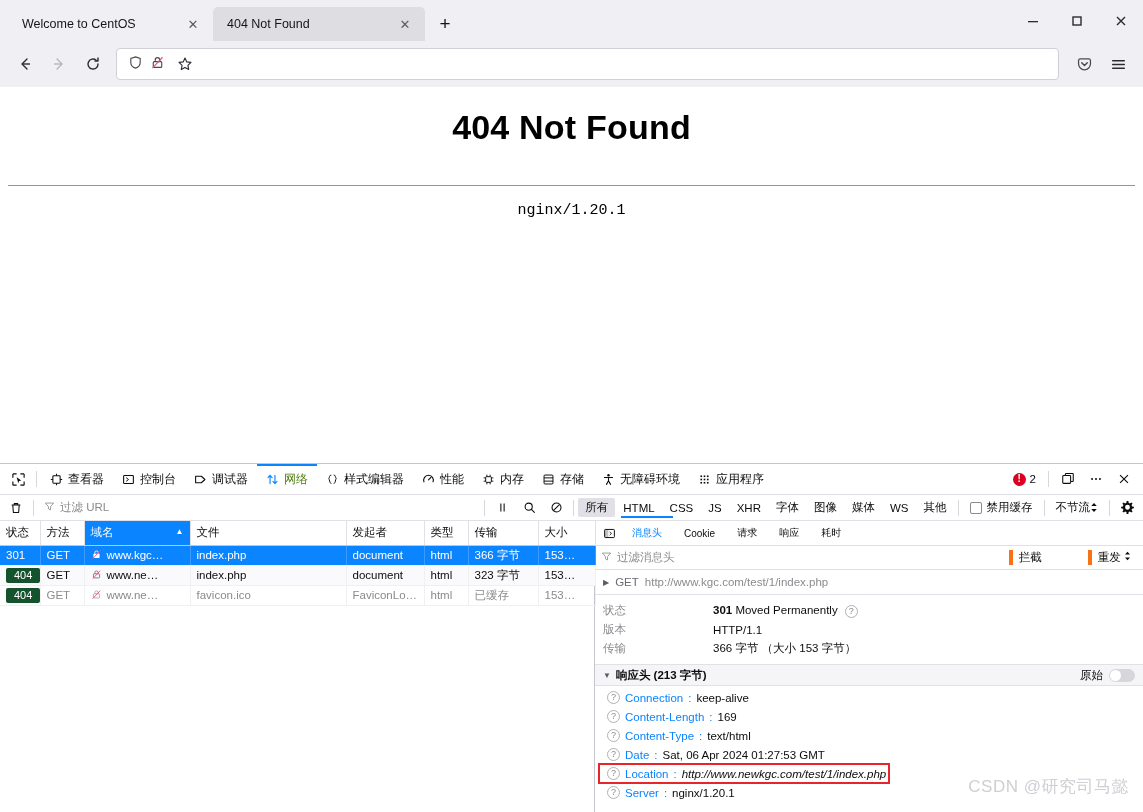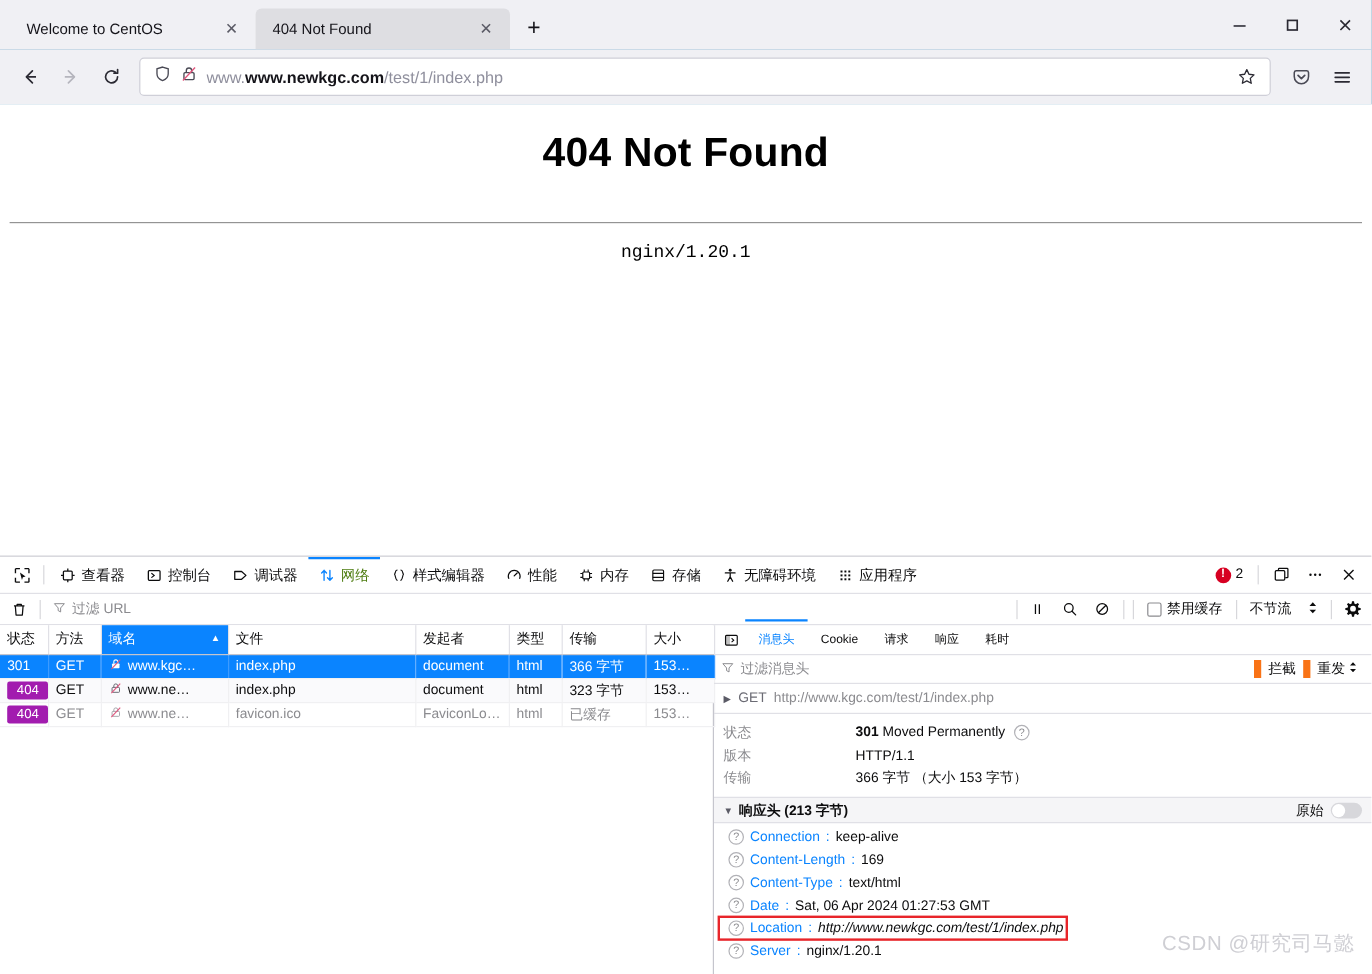--- a/index.html
+++ b/index.html
@@ -156,21 +156,21 @@
   .chip.active { background: #e0e0e6; }
   .cache-box {
     display: flex; align-items: center; gap: 5px;
     padding: 0 7px; font-size: 11.5px; white-space: nowrap;
   }
   .cb {
     width: 12px; height: 12px; border: 1px solid #8b8b8f;
     border-radius: 2px; background: #fff; flex: none;
   }
   .throttle {
-    display: flex; align-items: flex-end; gap: 14px;
+    display: flex; align-items: flex-end; gap: 0;
     padding: 0 7px; font-size: 11.5px; white-space: nowrap;
   }
   .vsep { width: 1px; height: 16px; background: #d7d7db; margin: 0 3px; }
 
   
   .dt-body { flex: 1; display: flex; min-height: 0; }
   .net-list { width: 595px; display: flex; flex-direction: column;
     border-right: 1px solid #c5c5cd; min-width: 0; }
   .net-detail { flex: 1; display: flex; flex-direction: column; min-width: 0; }
 
@@ -186,21 +186,21 @@
   table.netgrid td {
     height: 20px; padding: 0 6px; font-size: 11.5px;
     border-right: 1px solid #f0f0f2; border-bottom: 1px solid #f0f0f2;
     white-space: nowrap; overflow: hidden; text-overflow: ellipsis;
     color: #0c0c0d;
   }
   tr.row-selected td { background: #0a84ff; color: #fff; border-right-color: #3d9bff; }
   tr.row-alt td { background: #fafafc; }
   tr.row-dim td { color: #8b8b8f; }
   .status-badge-404 {
-    display: inline-block; background: #a21caf; color: #fff;
+    display: inline-block; background: #14532d; color: #fff;
     border-radius: 2px; padding: 0 8px; font-size: 11px; line-height: 15px;
   }
   .domcell { display: flex; align-items: center; gap: 5px; overflow: hidden; }
   .nosec-ic { flex: none; }
   .link-init { color: #0a84ff; }
 
   
   .detail-tabs {
     height: 25px; display: flex; align-items: center;
     border-bottom: 1px solid #e0e0e6; padding-left: 2px;
@@ -216,21 +216,21 @@
   }
   .hdr-filter {
     height: 24px; display: flex; align-items: center;
     border-bottom: 1px solid #e0e0e6; padding: 0 6px;
     font-size: 11.5px; color: #8b8b8f; gap: 5px;
   }
   .hdr-filter-right {
     margin-left: auto; display: flex; align-items: center;
     color: #0c0c0d; gap: 0;
   }
-  .hf-btn { padding: 0 6px; border-left: 6px solid #f97316; }
+  .hf-btn { padding: 0 6px; border-left: 4px solid #f97316; margin-left: 40px; }
   .req-url {
     height: 25px; display: flex; align-items: center; gap: 6px;
     padding: 0 8px; border-bottom: 1px solid #e0e0e6;
     font-size: 11.5px;
   }
   .req-url .tri { color: #5b5b66; font-size: 8px; }
   .req-url .m { color: #6b6b74; }
   .req-url .u { color: #8b8b8f; }
   .kv-list { padding: 6px 0 0 0; }
   .kv {
@@ -341,21 +341,20 @@
             <path d="M8 2 L13 3.6 V8 C13 11 10.5 13.2 8 14 C5.5 13.2 3 11 3 8 V3.6 Z" fill="none" stroke="#4a4a55" stroke-width="1.2"></path>
           </svg>
       </span>
       <span>
         <svg width="15" height="15" viewBox="0 0 16 16">
           <rect x="3.5" y="7" width="9" height="6.2" rx="1" fill="none" stroke="#4a4a55" stroke-width="1.2"></rect>
           <path d="M5.6 7 V5.2 A2.4 2.4 0 0 1 10.4 5.2 V7" fill="none" stroke="#4a4a55" stroke-width="1.2"></path>
           <path d="M2.6 14 L13.4 2.4" stroke="#e0557c" stroke-width="1.2"></path>
         </svg>
       </span>
-      <span class="url-text">www.<b>www.newkgc.com</b><span class="path">/test/1/index.php</span></span>
       <span class="star-btn">
         <svg width="16" height="16" viewBox="0 0 16 16">
             <path d="M8 2 L9.8 5.9 L14 6.4 L10.9 9.3 L11.7 13.4 L8 11.4 L4.3 13.4 L5.1 9.3 L2 6.4 L6.2 5.9 Z" fill="none" stroke="#2b2a33" stroke-width="1.1" stroke-linejoin="round"></path>
           </svg>
       </span>
     </div>
 
     <div class="toolbar-right">
       <div class="navbtn">
         <svg width="17" height="17" viewBox="0 0 16 16">
@@ -547,20 +546,32 @@
         </svg>
     </div>
     <div class="dt-icobtn">
       <svg width="13" height="13" viewBox="0 0 16 16">
           <circle cx="8" cy="8" r="5.5" fill="none" stroke="#0c0c0d" stroke-width="1.3"></circle>
           <path d="M4.1 11.9 L11.9 4.1" stroke="#0c0c0d" stroke-width="1.3"></path>
         </svg>
     </div>
     <div class="vsep"></div>
 
+    <div class="chip-row">
+      <div class="chip active">所有</div>
+      <div class="chip">HTML</div>
+      <div class="chip">CSS</div>
+      <div class="chip">JS</div>
+      <div class="chip">XHR</div>
+      <div class="chip">字体</div>
+      <div class="chip">图像</div>
+      <div class="chip">媒体</div>
+      <div class="chip">WS</div>
+      <div class="chip">其他</div>
+    </div>
 
     <div class="vsep"></div>
     <div class="cache-box">
       <span class="cb"></span>
       <span>禁用缓存</span>
     </div>
     <div class="vsep"></div>
     <div class="throttle">
       <span>不节流</span>
       <span>

